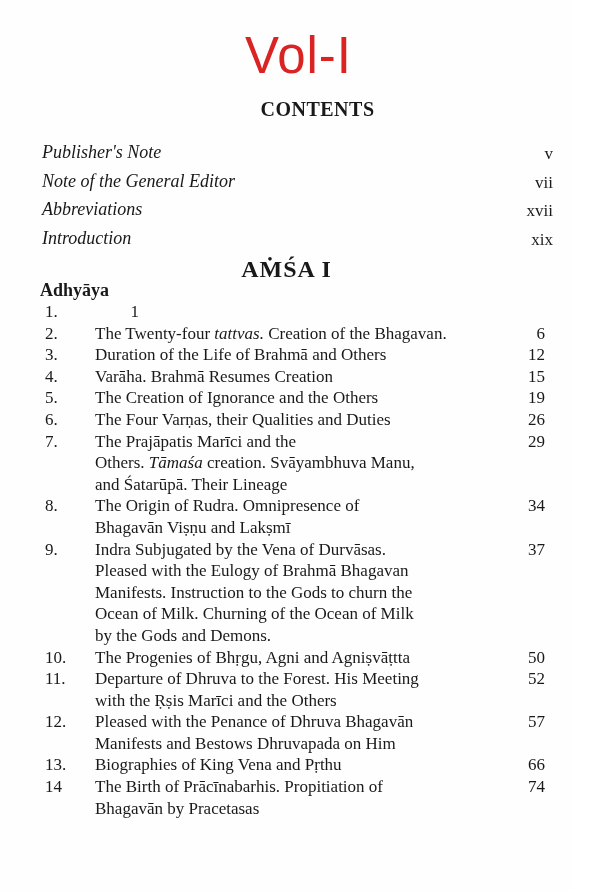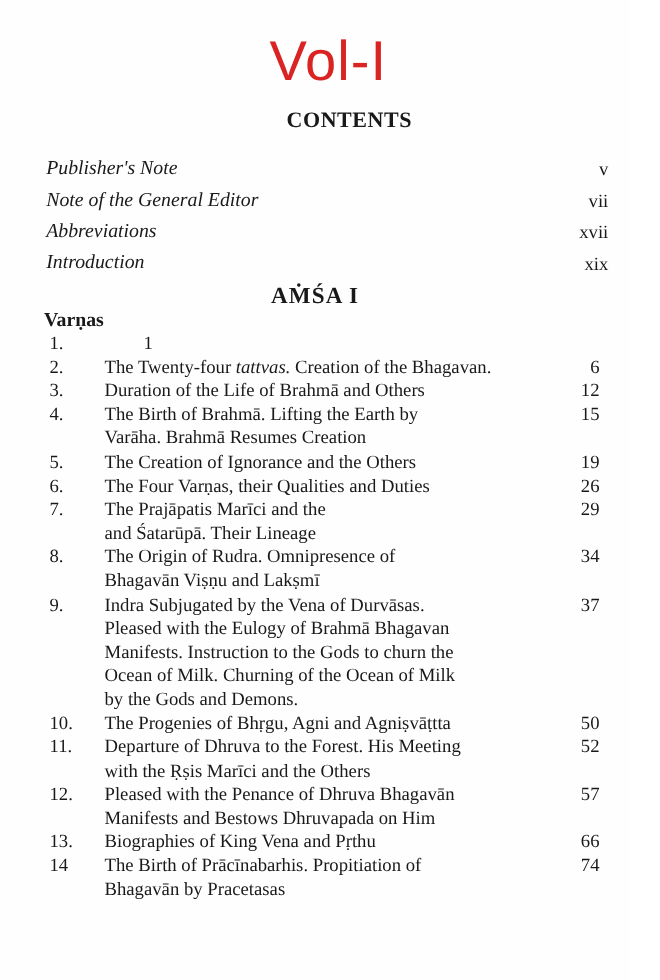--- a/index.html
+++ b/index.html
@@ -60,21 +60,21 @@
     font-size: 17px;
     position: relative;
     top: 2px;
   }
   .amsa-heading {
     position: absolute;
     top: 256px;
     left: 0;
     width: 100%;
     text-align: center;
-    font-size: 21px;
+    font-size: 24px;
     font-weight: bold;
     letter-spacing: 1px;
   }
   .adhyaya-label {
     position: absolute;
     top: 280px;
     left: 40px;
     font-size: 18px;
     font-weight: bold;
   }
@@ -127,21 +127,21 @@
       <span class="fm-page">xvii</span>
     </div>
     <div class="fm-row">
       <span class="fm-label">Introduction</span>
       <span class="fm-page">xix</span>
     </div>
   </div>
 
   <div class="amsa-heading">AṀŚA I</div>
 
-  <div class="adhyaya-label">Varṇas</div>
+  <div class="adhyaya-label">Adhyāya</div>
 
   <div class="chapter-list">
       <div class="chapter-row">
         <div class="num-col">1.</div>
         <div class="page-col">1</div>
       </div>
       <div class="chapter-row">
         <div class="num-col">2.</div>
         <div class="title-col">
           <div class="title-line"><span>The Twenty-four </span><em>tattvas.</em><span> Creation of the Bhagavan.</span></div>
@@ -151,21 +151,20 @@
       <div class="chapter-row">
         <div class="num-col">3.</div>
         <div class="title-col">
           <div class="title-line"><span>Duration of the Life of Brahmā and Others</span></div>
         </div>
         <div class="page-col">12</div>
       </div>
       <div class="chapter-row">
         <div class="num-col">4.</div>
         <div class="title-col">
-          <div class="title-line"><span>The Birth of Brahmā. Lifting the Earth by</span></div>
           <div class="title-line"><span>Varāha. Brahmā Resumes Creation</span></div>
         </div>
         <div class="page-col">15</div>
       </div>
       <div class="chapter-row">
         <div class="num-col">5.</div>
         <div class="title-col">
           <div class="title-line"><span>The Creation of Ignorance and the Others</span></div>
         </div>
         <div class="page-col">19</div>
@@ -174,20 +173,21 @@
         <div class="num-col">6.</div>
         <div class="title-col">
           <div class="title-line"><span>The Four Varṇas, their Qualities and Duties</span></div>
         </div>
         <div class="page-col">26</div>
       </div>
       <div class="chapter-row">
         <div class="num-col">7.</div>
         <div class="title-col">
           <div class="title-line"><span>The Prajāpatis Marīci and the</span></div>
+          <div class="title-line"><span>Others. </span><em>Tāmaśa</em><span> creation. Svāyambhuva Manu,</span></div>
           <div class="title-line"><span>and Śatarūpā. Their Lineage</span></div>
         </div>
         <div class="page-col">29</div>
       </div>
       <div class="chapter-row">
         <div class="num-col">8.</div>
         <div class="title-col">
           <div class="title-line"><span>The Origin of Rudra. Omnipresence of</span></div>
           <div class="title-line"><span>Bhagavān Viṣṇu and Lakṣmī</span></div>
         </div>

